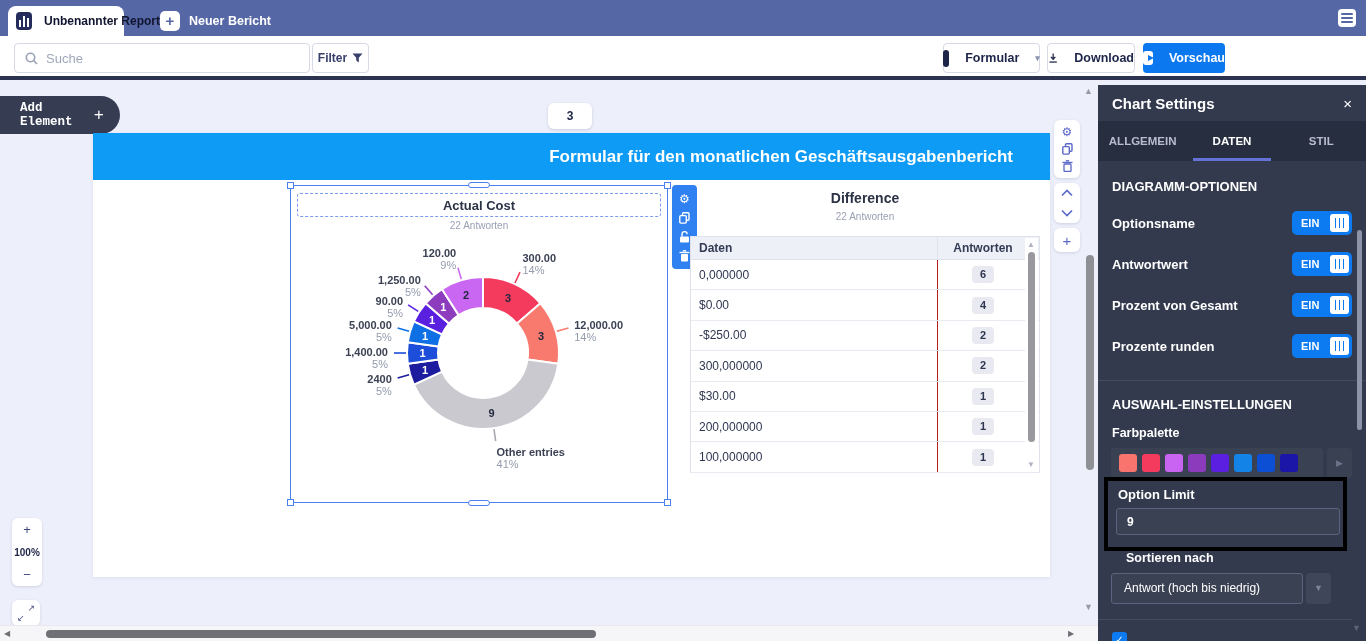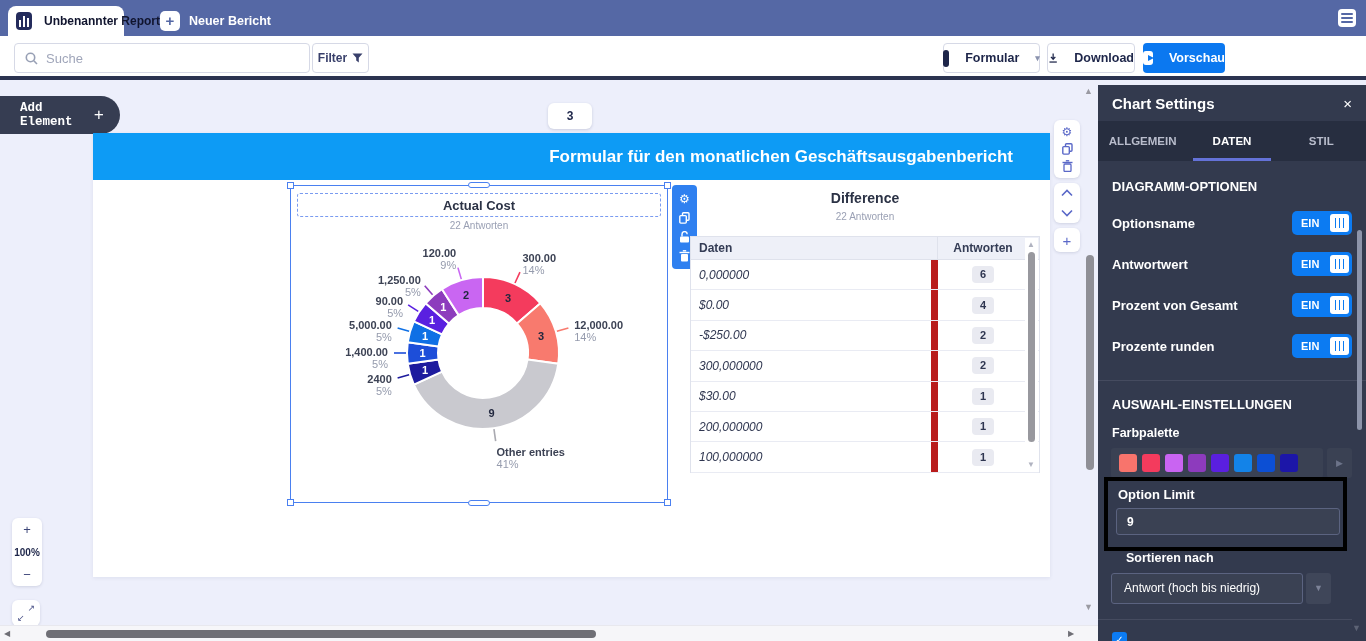--- a/index.html
+++ b/index.html
@@ -85,21 +85,21 @@
     font-weight:bold; color:#2b3245; }
   .tblw-sub { position:absolute; left:690px; top:131px; width:350px; text-align:center; font-size:10px; color:#9aa0b4; }
   .tbl { position:absolute; left:690px; top:156px; width:350px; height:237px; border:1px solid #dfe2ec;
     background:#fff; }
   .tbl-head { display:grid; grid-template-columns:247px 90px; height:23px; background:#eef0f8;
     border-bottom:1px solid #dfe2ec; font-size:12px; font-weight:bold; color:#343c55; }
   .tbl-head .c1 { padding-left:8px; line-height:22px; border-right:1px solid #dfe2ec; }
   .tbl-head .c2 { text-align:center; line-height:22px; }
   .tbl-row { display:grid; grid-template-columns:247px 90px; height:30.4px; border-bottom:1px solid #e9ebf3;
     font-size:12px; color:#2f3650; align-items:center; }
-  .tbl-row .c1 { padding-left:8px; border-right:7px solid #b91c1c; height:100%; display:flex; align-items:center;font-style:italic; }
+  .tbl-row .c1 { padding-left:8px; border-right:1px solid #b91c1c; height:100%; display:flex; align-items:center; }
   .tbl-row .c2 { display:flex; justify-content:center; }
   .count-badge { min-width:22px; height:17px; background:#e9eaf1; border-radius:4px; font-size:11px;
     font-weight:bold; color:#2e3550; text-align:center; line-height:17px; padding:0 4px; }
   .tbl-scroll { position:absolute; right:1px; top:1px; bottom:1px; width:13px; background:#fff; }
   .tbl-scroll .thumb { position:absolute; left:3px; top:14px; width:7px; height:190px; background:#98989e;
     border-radius:4px; }
   .tri { font-size:8px; color:#b0b3c0; position:absolute; left:2px; }
 
   
   .mini { position:absolute; width:26px; background:#fff; border-radius:6px;

